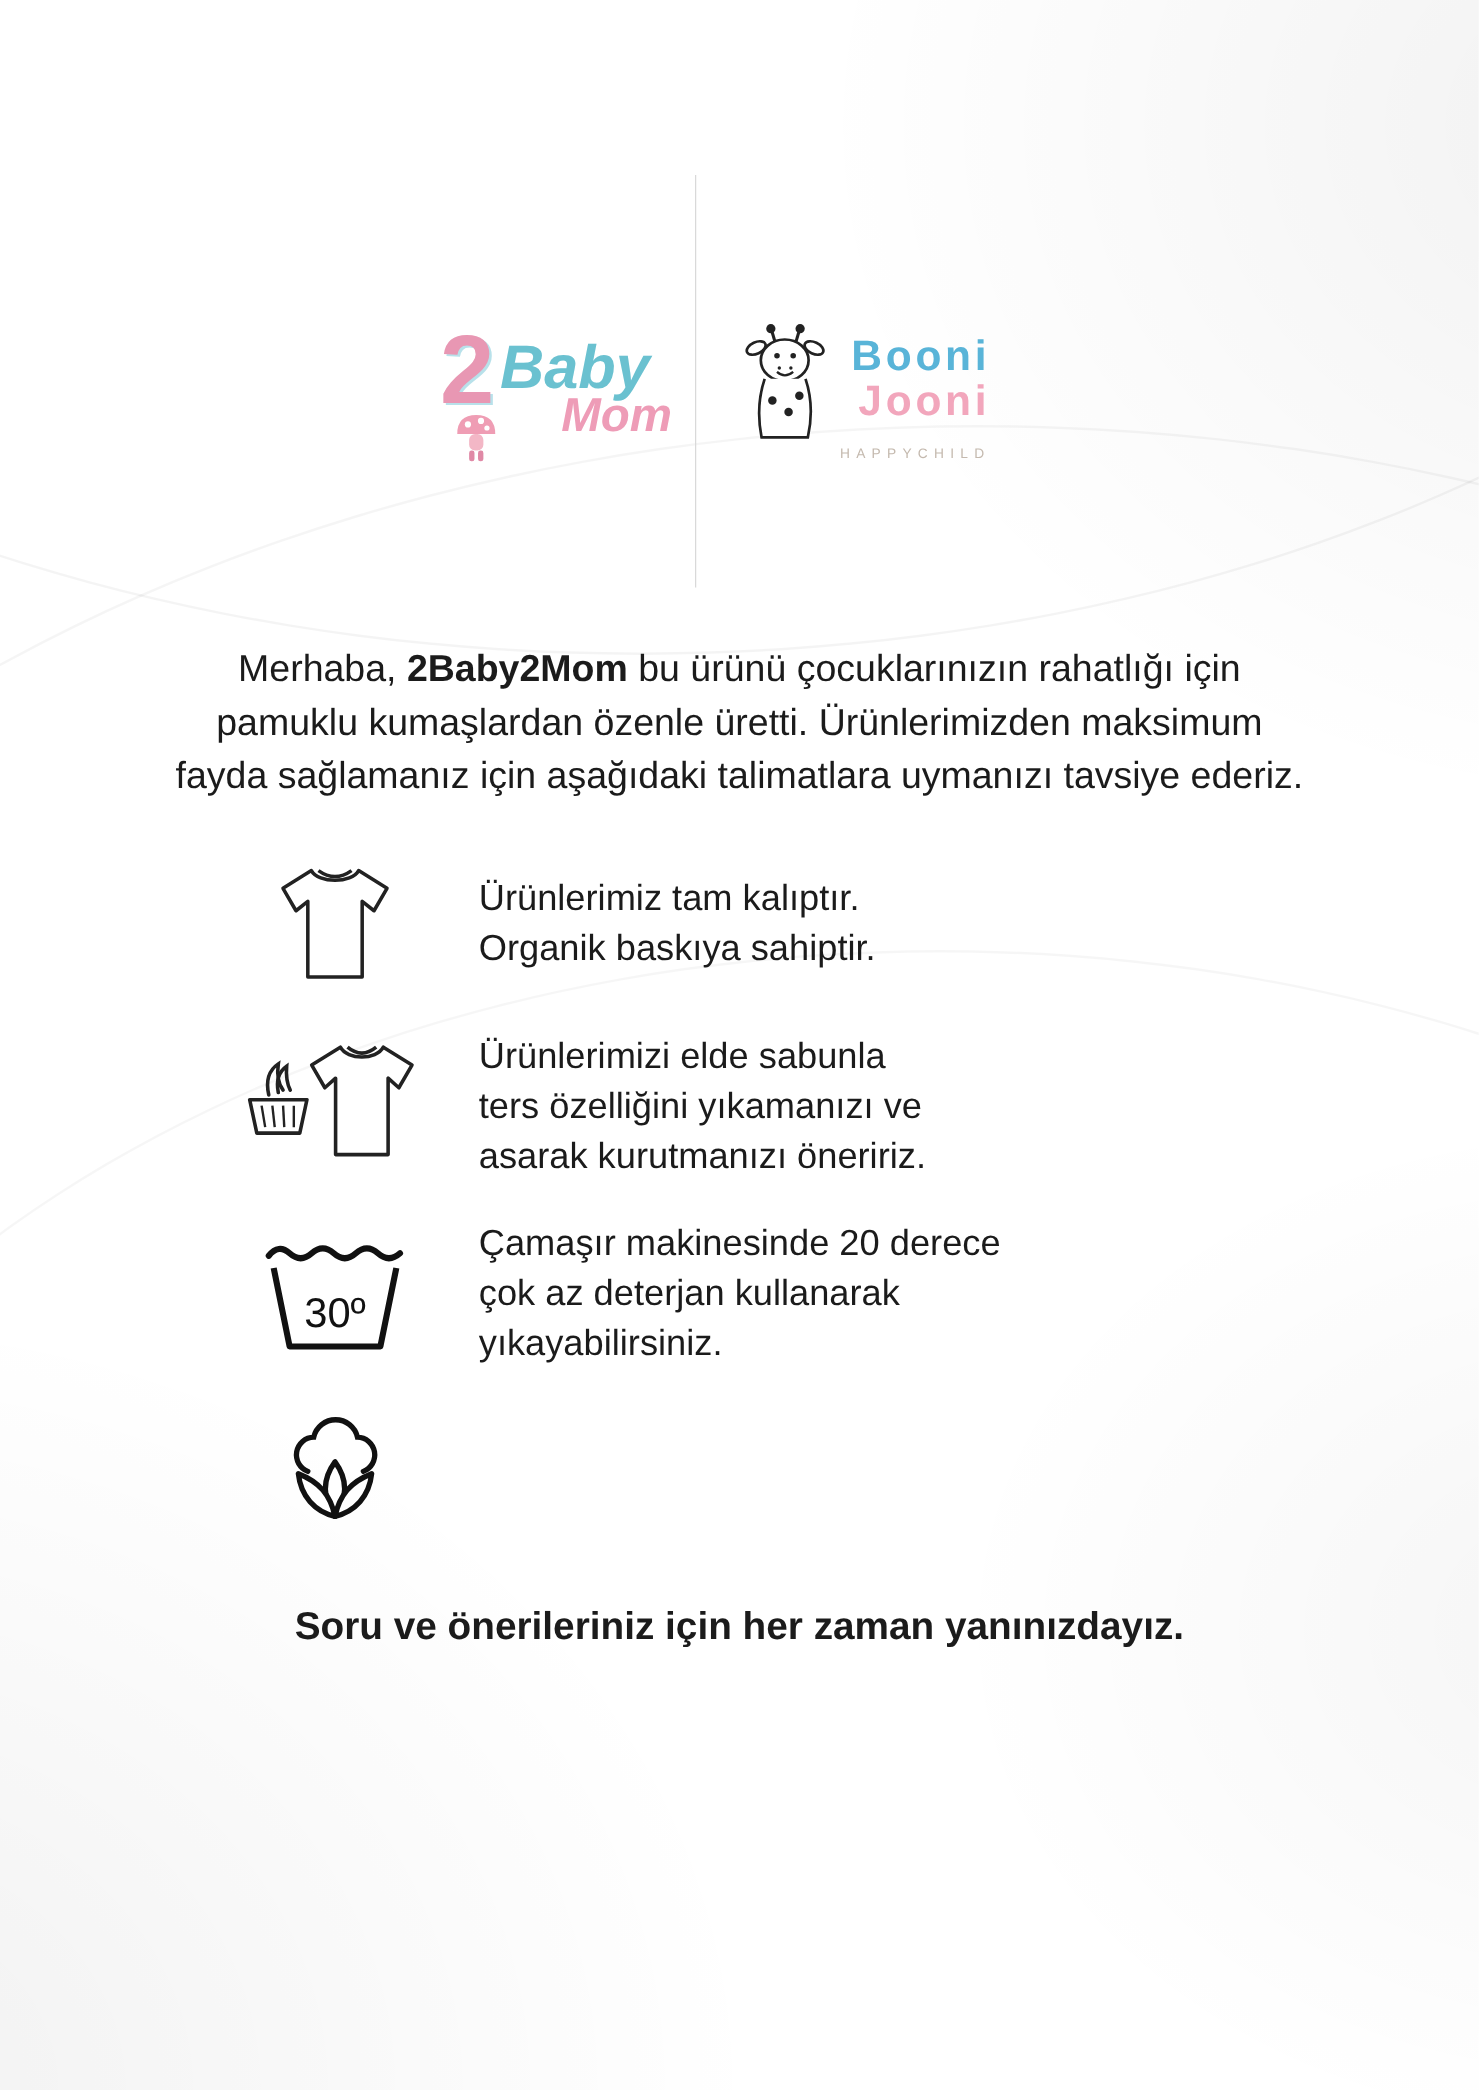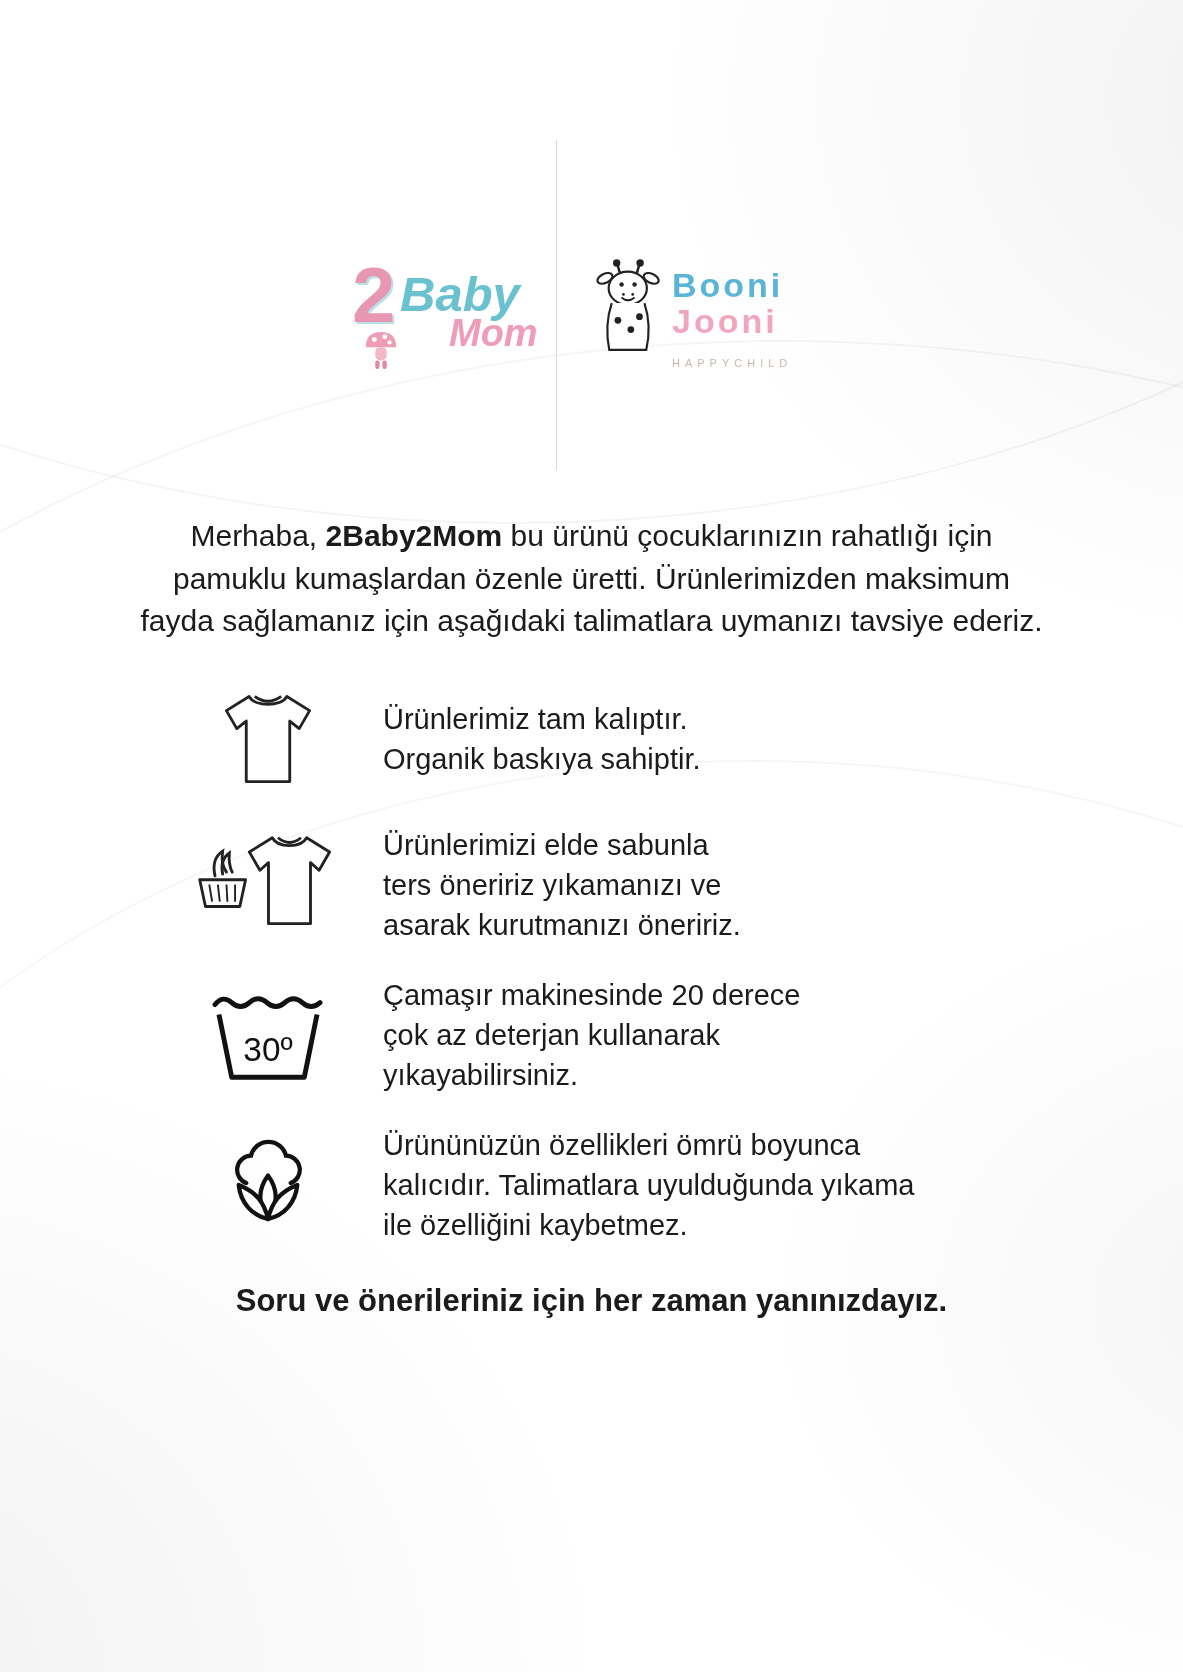--- a/index.html
+++ b/index.html
@@ -77,20 +77,21 @@
     left: 10px; top: 66px;
     width: 38px; height: 44px;
   }
 
   .logo-booni {
     position: absolute;
     top: 258px;
     left: 592px;
     display: flex;
     align-items: flex-start;
+    text-align: right;
   }
   .giraffe {
     width: 74px;
     height: 100px;
     flex: none;
   }
   .booni-text {
     margin-left: 6px;
     padding-top: 10px;
   }
@@ -251,21 +252,21 @@
         <line x1="25" y1="57" x2="27" y2="75" stroke="#222" stroke-width="2"></line>
         <line x1="34" y1="57" x2="35" y2="75" stroke="#222" stroke-width="2"></line>
         <line x1="43" y1="57" x2="43" y2="75" stroke="#222" stroke-width="2"></line>
 
         <path d="M82 8 C88 19 112 19 118 8 L142 23 L131 42 L122 34 L122 98 L78 98 L78 34 L69 42 L58 23 Z" fill="#fff" stroke="#222" stroke-width="3" stroke-linejoin="round"></path>
         <path d="M88 8 Q100 18 112 8" fill="none" stroke="#222" stroke-width="3"></path>
       </svg>
     </div>
     <div class="item-text">
       <div>Ürünlerimizi elde sabunla</div>
-      <div>ters öneririz yıkamanızı ve</div>
+      <div>ters özelliğini yıkamanızı ve</div>
       <div>asarak kurutmanızı öneririz.</div>
     </div>
   </div>
 
   <div class="item">
     <div class="icon-cell">
       <svg class="icon-svg" width="122" height="104" viewBox="0 0 124 106">
         <path d="M8 22 Q16 12 25 20 Q34 28 43 20 Q52 12 61 20 Q70 28 79 20 Q88 12 97 20 Q106 28 115 20" fill="none" stroke="#111" stroke-width="5" stroke-linecap="round"></path>
         <path d="M12 32 L25 96 L99 96 L112 32" fill="none" stroke="#111" stroke-width="5" stroke-linejoin="round"></path>
         <text class="wash-badge" x="62" y="80" text-anchor="middle">30º</text>
@@ -280,22 +281,17 @@
 
   <div class="item">
     <div class="icon-cell">
       <svg class="icon-svg" width="104" height="108" viewBox="0 0 110 112">
         <path d="M32 54 a15 15 0 0 1 5 -29 a19 19 0 0 1 37 0 a15 15 0 0 1 5 29" fill="none" stroke="#111" stroke-width="4.5" stroke-linecap="round"></path>
         <path d="M55 46 C44 61 44 76 55 92 C66 76 66 61 55 46 Z" fill="#fff" stroke="#111" stroke-width="4.5" stroke-linejoin="round"></path>
         <path d="M24 56 C26 75 38 88 55 92 C51 74 42 63 24 56 Z" fill="#fff" stroke="#111" stroke-width="4.5" stroke-linejoin="round"></path>
         <path d="M86 56 C84 75 72 88 55 92 C59 74 68 63 86 56 Z" fill="#fff" stroke="#111" stroke-width="4.5" stroke-linejoin="round"></path>
       </svg>
     </div>
-    <div class="item-text">
-      <div>Ürününüzün özellikleri ömrü boyunca</div>
-      <div>kalıcıdır. Talimatlara uyulduğunda yıkama</div>
-      <div>ile özelliğini kaybetmez.</div>
-    </div>
   </div>
 
 </div>
 
 <div class="footer-note">Soru ve önerileriniz için her zaman yanınızdayız.</div>
 
 </body></html>

